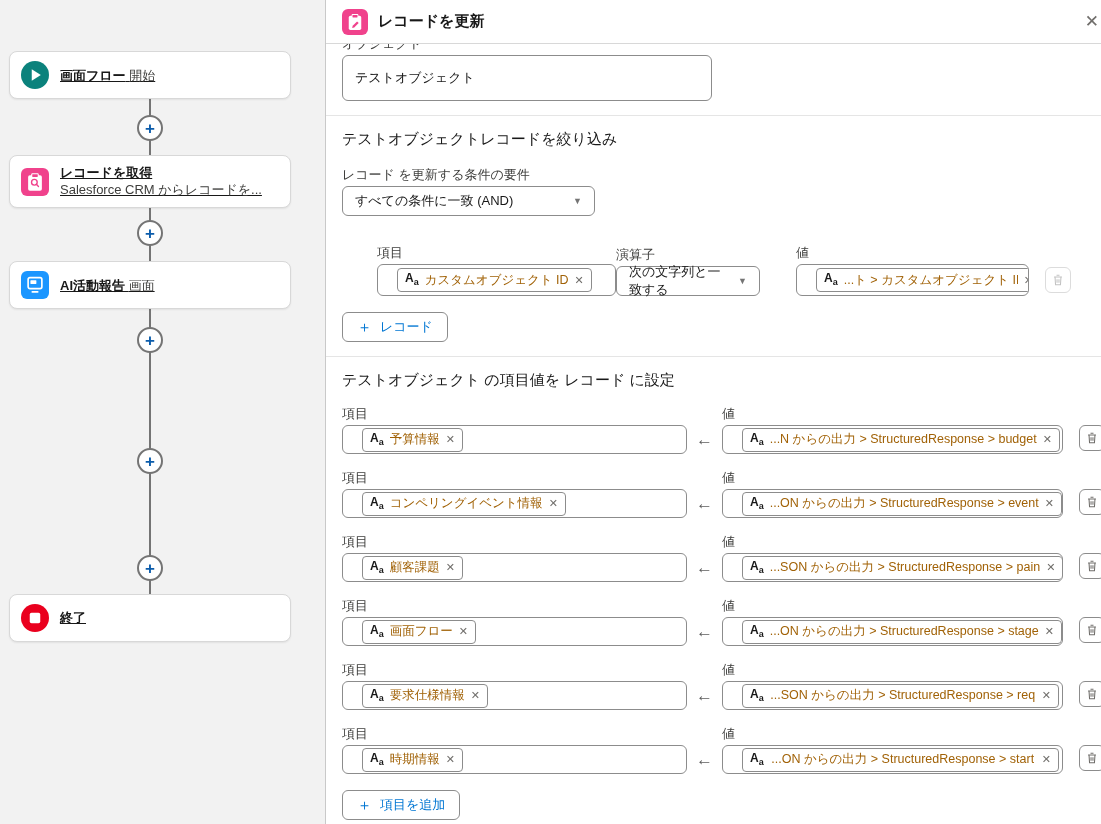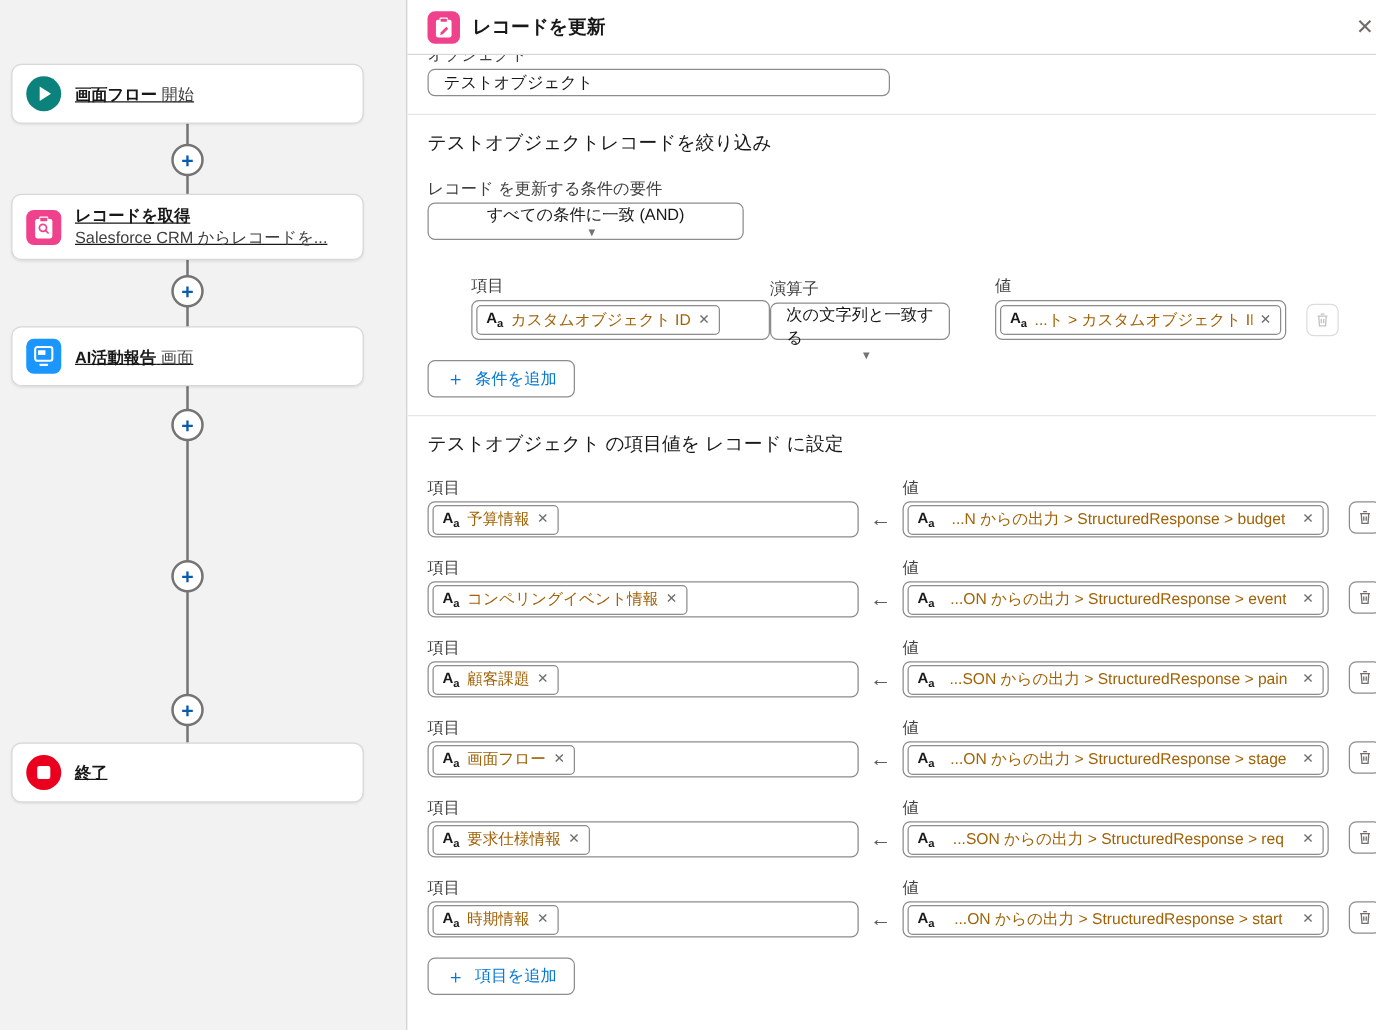--- a/index.html
+++ b/index.html
@@ -65,47 +65,47 @@
   .close-btn {
     margin-left:auto; border:none; background:none; color:#706e6b;
     font-size:17px; cursor:pointer; padding:4px 6px; line-height:1;
   }
   .panel-body { flex:1; overflow:hidden; padding:0 16px; position:relative; }
 
   .field-label { font-size:13px; color:#3e3e3c; line-height:15px; display:block; }
   .clipped-top { margin-top:-8px; }
 
   .text-input {
-    margin-top:4px; width:370px; height:22px; border:1px solid #8c8c8c; border-radius:6px;
+    margin-top:4px; width:370px; height:46px; border:1px solid #8c8c8c; border-radius:6px;
     background:#fff; display:flex; align-items:center; padding:0 12px; font-size:13px; cursor:text;
   }
   .divider { border-top:1px solid #e5e5e5; margin:14px -16px 0; }
   .section-heading { margin-top:13px; font-size:15px; line-height:20px; }
 
   .select-box {
     margin-top:4px; height:30px; border:1px solid #8c8c8c; border-radius:6px; background:#fff;
     display:flex; align-items:center; justify-content:space-between;
-    padding:0 12px; font-size:13px; cursor:pointer;flex-direction:column;
+    padding:0 12px; font-size:13px; cursor:pointer;
   }
   .caret { color:#747474; font-size:9px; margin-left:10px; }
 
   .cond-row { margin-top:29px; padding-left:35px; display:flex; align-items:flex-end; }
   .col { flex:none; }
   .col .field-label { margin-bottom:4px; }
   .w-field { width:239px; }
   .w-op    { width:144px; }
   .w-val   { width:233px; margin-left:36px; }
   .pillbox {
     height:32px; border:1px solid #8c8c8c; border-radius:6px; background:#fff;
     display:flex; align-items:center; padding:0 3px; overflow:hidden;
   }
   .pillbox.h29 { height:29px; }
   .pill {
     display:inline-flex; align-items:center; gap:6px; height:24px; max-width:100%;
-    border:1px solid #8c8c8c; border-radius:4px; padding:0 7px; background:#fff; cursor:pointer;
+    border:1px solid #8c8c8c; border-radius:4px; padding:0 7px; background:#fff; cursor:pointer;margin-left:16px;
   }
   .pill.fill { flex:1; justify-content:space-between; }
   .pill .ptxt { color:#a16207; font-size:12.5px; white-space:nowrap; overflow:hidden; }
   .aa { font-size:12px; font-weight:bold; color:#181818; flex:none; line-height:1; }
   .aa sub { font-size:9px; font-weight:bold; }
   .pill-x { color:#706e6b; font-size:11px; flex:none; cursor:pointer; line-height:1; }
 
   .trash-btn {
     flex:none; width:26px; height:26px; margin-left:16px; margin-bottom:3px;
     border:1px solid #8c8c8c; border-radius:6px; background:#fff; color:#706e6b;
@@ -262,21 +262,21 @@
       <button class="trash-btn disabled">
         <svg width="14" height="14" viewBox="0 0 16 16">
             <path d="M3.5 4.5h9M6.3 2.6h3.4M4.6 4.5l.6 8.9h5.6l.6-8.9" stroke="currentColor" fill="none" stroke-width="1.2"></path>
             <path d="M6.9 7v4M9.1 7v4" stroke="currentColor" stroke-width="1.2"></path>
           </svg>
       </button>
     </div>
 
     <button class="add-btn">
       <span class="plus">＋</span>
-      <span>条件を追加</span>
+      <span>レコード</span>
     </button>
 
     <div class="divider"></div>
 
     
     <div class="section-heading">テストオブジェクト の項目値を レコード に設定</div>
 
     
     <div class="set-row">
       <div class="col w-sfield">

